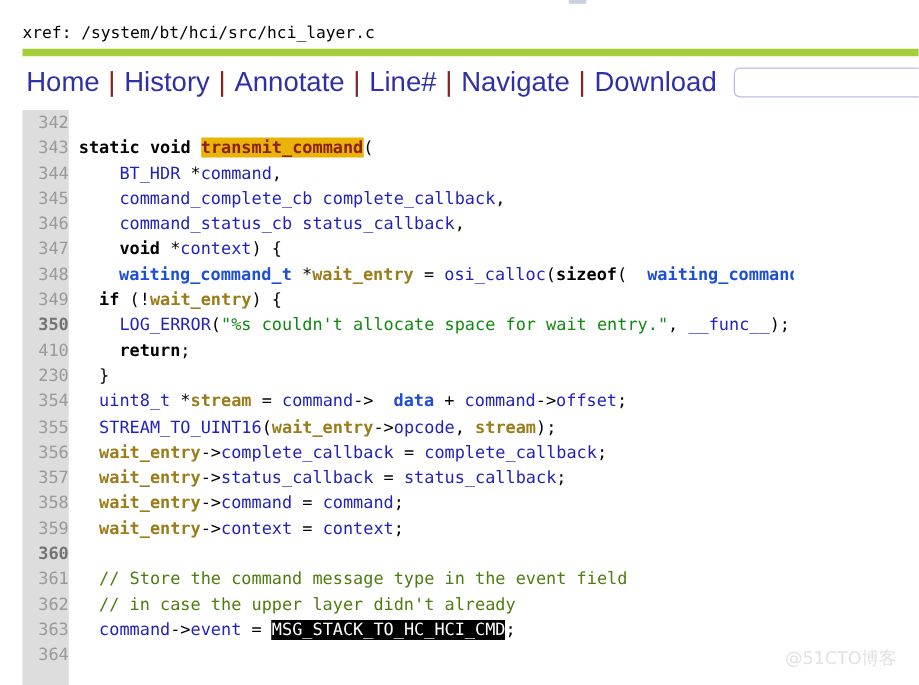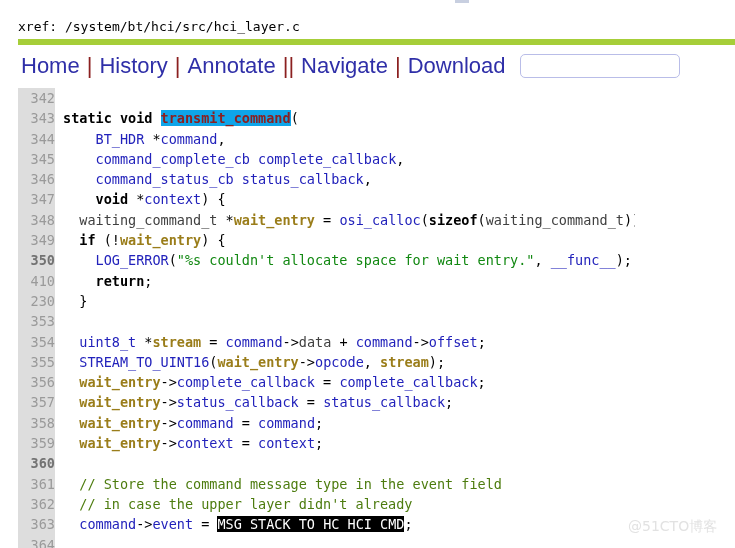--- a/index.html
+++ b/index.html
@@ -138,22 +138,22 @@
     color: #000000;
     padding-left: 8px;
   }
 
   
   .kw      { color: #000000; font-weight: bold; }
   .type    { color: #2222bb; }
   .str     { color: #118811; }
   .cmt     { color: #4d7c0f; }
   .var     { color: #9a7d1a; font-weight: bold; text-align: center; }
-  .struct  { color: #404040; font-weight: normal; }
-  .hl-def  { background: #0ea5e9; color: #8b2020; font-weight: bold; }
+  .struct  { color: #1d4ed8; font-weight: bold; margin-left: 16px; }
+  .hl-def  { background: #eab308; color: #8b2020; font-weight: bold; }
   .hl-sel  { background: #000000; color: #ffffff; }
 
   
   .watermark {
     position: absolute;
     left: 628px;
     top: 518px;
     font-family: "DejaVu Sans", sans-serif;
     font-size: 14px;
     color: #e2e2e2;
@@ -170,20 +170,21 @@
 
 <div class="green-rule"></div>
 
 <div class="menubar">
   <a href="#">Home</a>
   <span class="sep">|</span>
   <a href="#">History</a>
   <span class="sep">|</span>
   <a href="#">Annotate</a>
   <span class="sep">|</span>
+  <a href="#">Line#</a>
   <span class="sep">|</span>
   <a href="#">Navigate</a>
   <span class="sep">|</span>
   <a href="#">Download</a>
   <input class="search-input" type="text" placeholder="" style="">
 </div>
 
 <div class="code-area">
   <div class="gutter-bg"></div>
   <div class="code-lines" id="code-lines">
@@ -191,21 +192,20 @@
       <span class="line"><span class="ln">343</span><span class="code"><span class="kw">static</span> <span class="kw">void</span> <span class="hl-def">transmit_command</span>(</span></span>
       <span class="line"><span class="ln">344</span><span class="code">    <span class="type">BT_HDR</span> *<span class="type">command</span>,</span></span>
       <span class="line"><span class="ln">345</span><span class="code">    <span class="type">command_complete_cb</span> <span class="type">complete_callback</span>,</span></span>
       <span class="line"><span class="ln">346</span><span class="code">    <span class="type">command_status_cb</span> <span class="type">status_callback</span>,</span></span>
       <span class="line"><span class="ln">347</span><span class="code">    <span class="kw">void</span> *<span class="type">context</span>) {</span></span>
       <span class="line"><span class="ln">348</span><span class="code">  <span class="struct">waiting_command_t</span> *<span class="var">wait_entry</span> = <span class="type">osi_calloc</span>(<span class="kw">sizeof</span>(<span class="struct">waiting_command_t</span>));</span></span>
       <span class="line"><span class="ln">349</span><span class="code">  <span class="kw">if</span> (!<span class="var">wait_entry</span>) {</span></span>
       <span class="line"><span class="ln major">350</span><span class="code">    <span class="type">LOG_ERROR</span>(<span class="str">"%s couldn't allocate space for wait entry."</span>, <span class="type">__func__</span>);</span></span>
       <span class="line"><span class="ln">410</span><span class="code">    <span class="kw">return</span>;</span></span>
       <span class="line"><span class="ln">230</span><span class="code">  }</span></span>
-      <span class="line"><span class="ln">353</span><span class="code"></span></span>
       <span class="line"><span class="ln">354</span><span class="code">  <span class="type">uint8_t</span> *<span class="var">stream</span> = <span class="type">command</span>-&gt;<span class="struct">data</span> + <span class="type">command</span>-&gt;<span class="type">offset</span>;</span></span>
       <span class="line"><span class="ln">355</span><span class="code">  <span class="type">STREAM_TO_UINT16</span>(<span class="var">wait_entry</span>-&gt;<span class="type">opcode</span>, <span class="var">stream</span>);</span></span>
       <span class="line"><span class="ln">356</span><span class="code">  <span class="var">wait_entry</span>-&gt;<span class="type">complete_callback</span> = <span class="type">complete_callback</span>;</span></span>
       <span class="line"><span class="ln">357</span><span class="code">  <span class="var">wait_entry</span>-&gt;<span class="type">status_callback</span> = <span class="type">status_callback</span>;</span></span>
       <span class="line"><span class="ln">358</span><span class="code">  <span class="var">wait_entry</span>-&gt;<span class="type">command</span> = <span class="type">command</span>;</span></span>
       <span class="line"><span class="ln">359</span><span class="code">  <span class="var">wait_entry</span>-&gt;<span class="type">context</span> = <span class="type">context</span>;</span></span>
       <span class="line"><span class="ln major">360</span><span class="code"></span></span>
       <span class="line"><span class="ln">361</span><span class="code">  <span class="cmt">// Store the command message type in the event field</span></span></span>
       <span class="line"><span class="ln">362</span><span class="code">  <span class="cmt">// in case the upper layer didn't already</span></span></span>
       <span class="line"><span class="ln">363</span><span class="code">  <span class="type">command</span>-&gt;<span class="type">event</span> = <span class="hl-sel">MSG_STACK_TO_HC_HCI_CMD</span>;</span></span>

